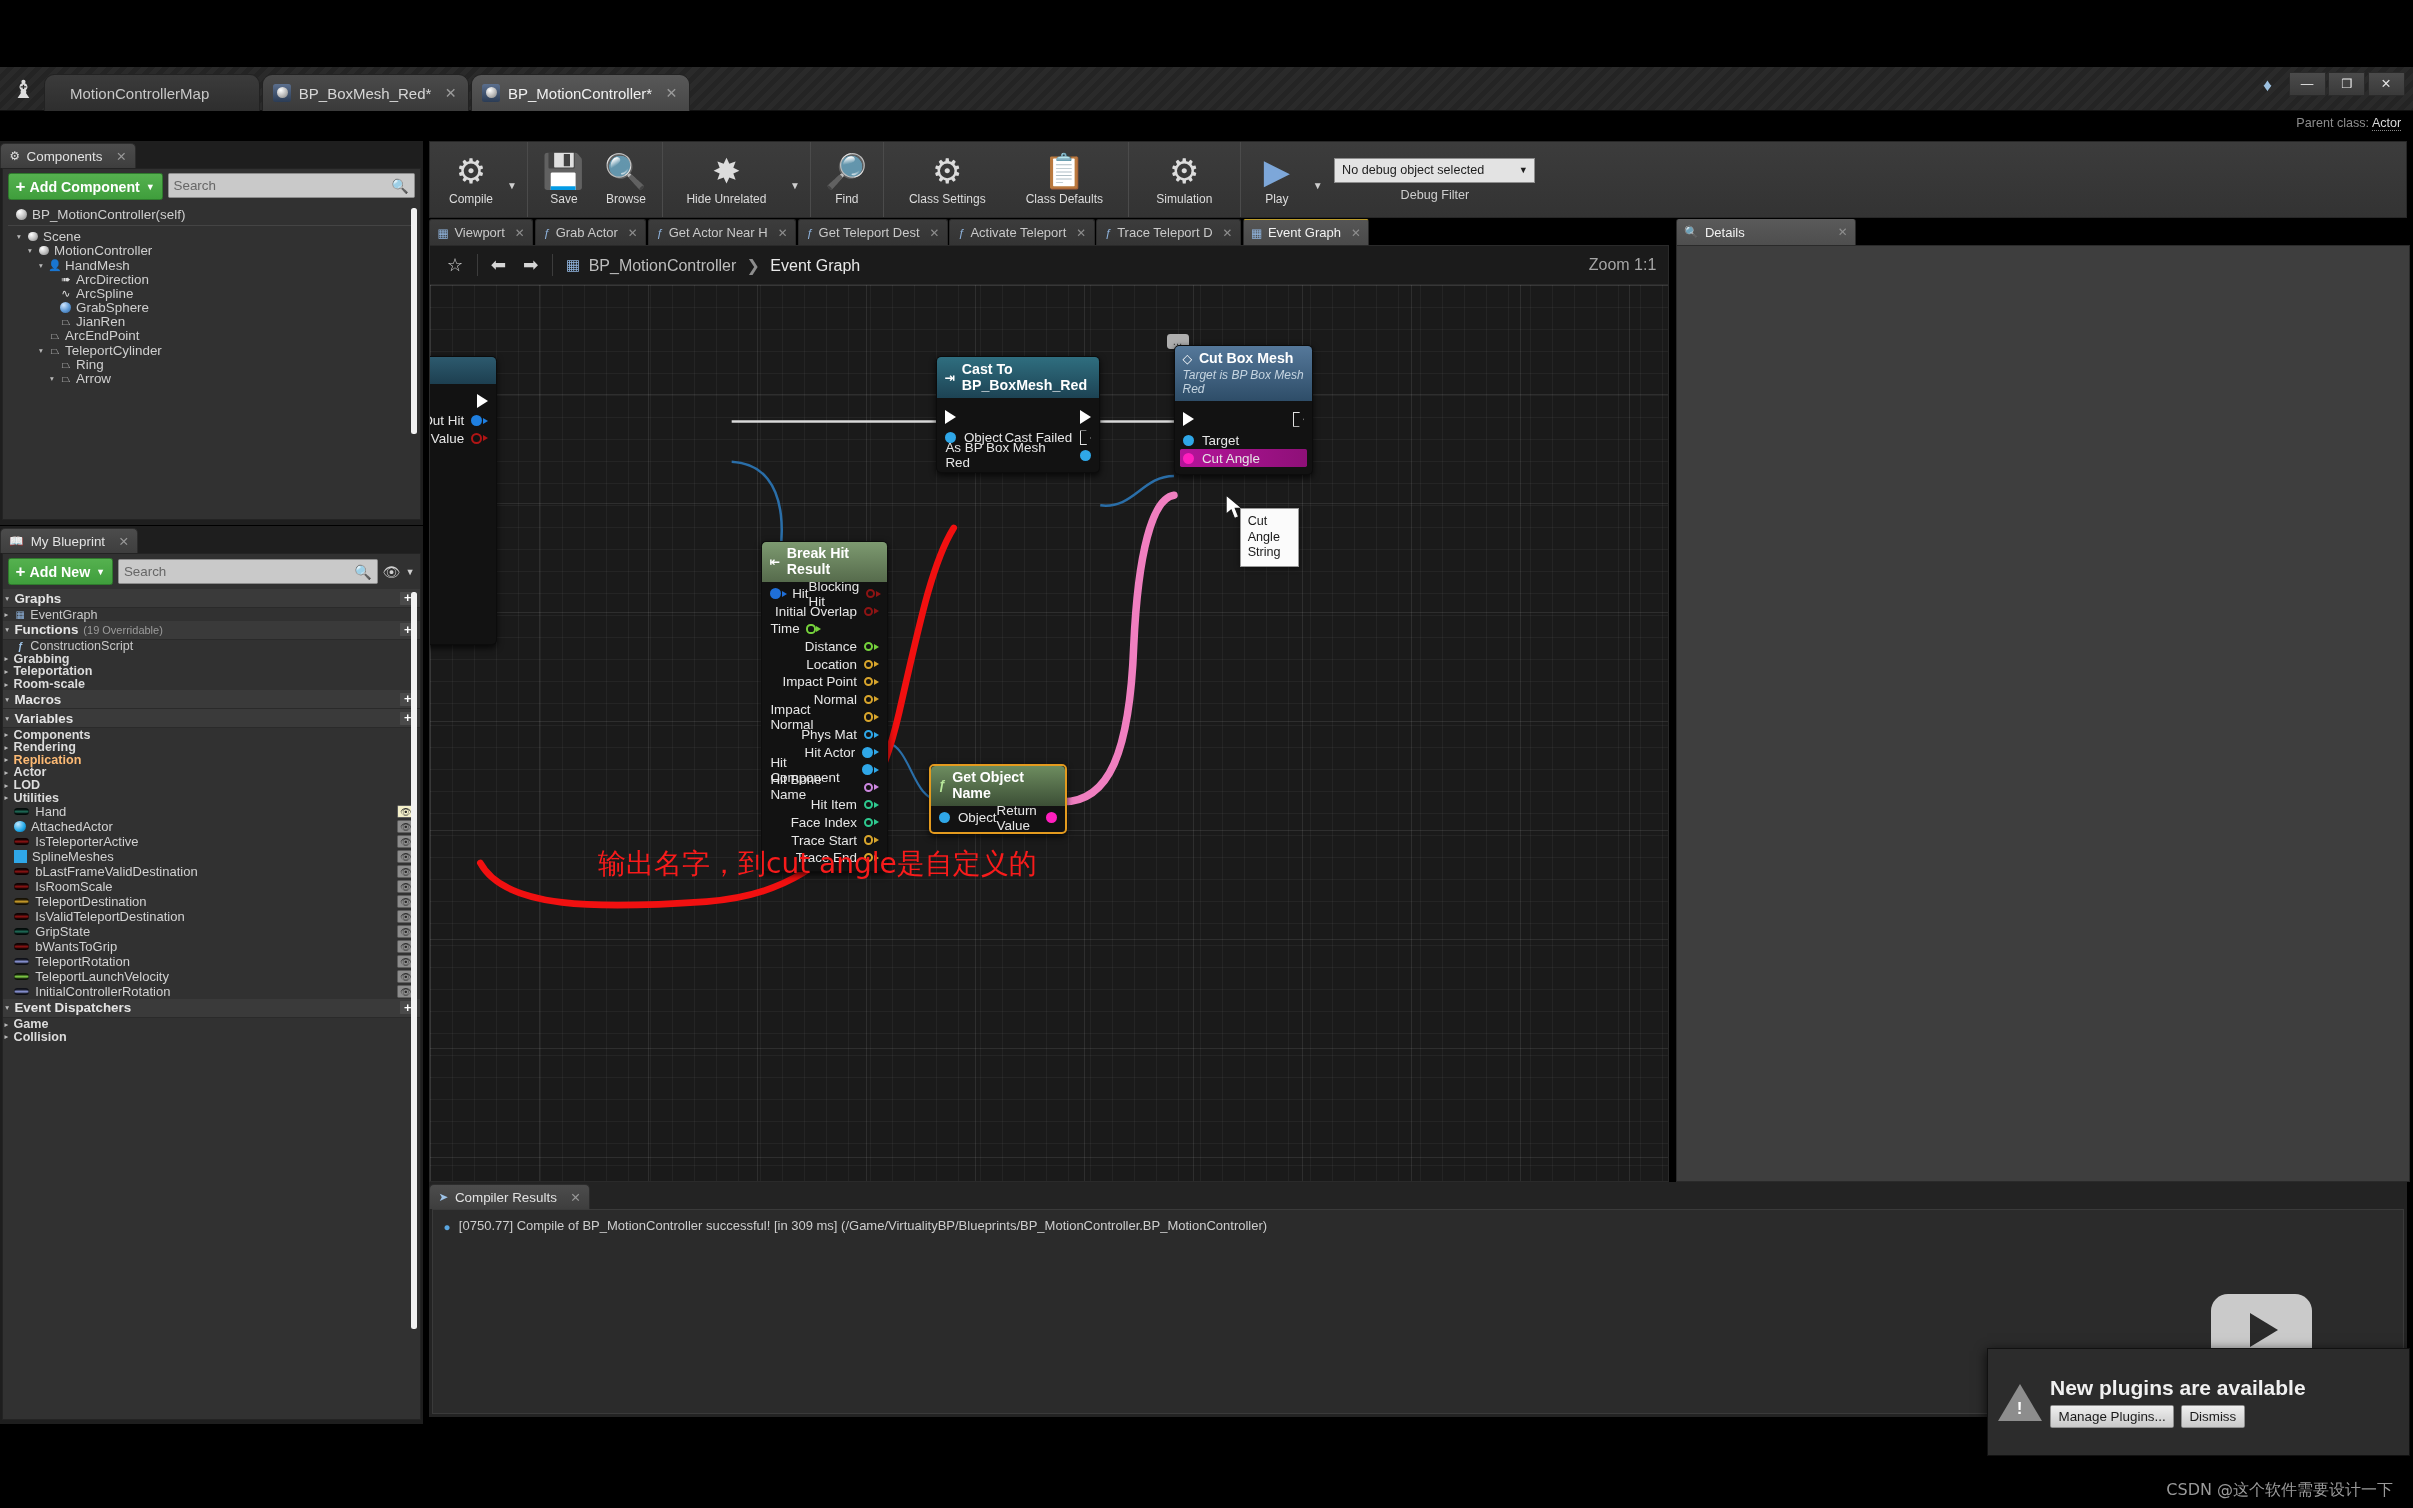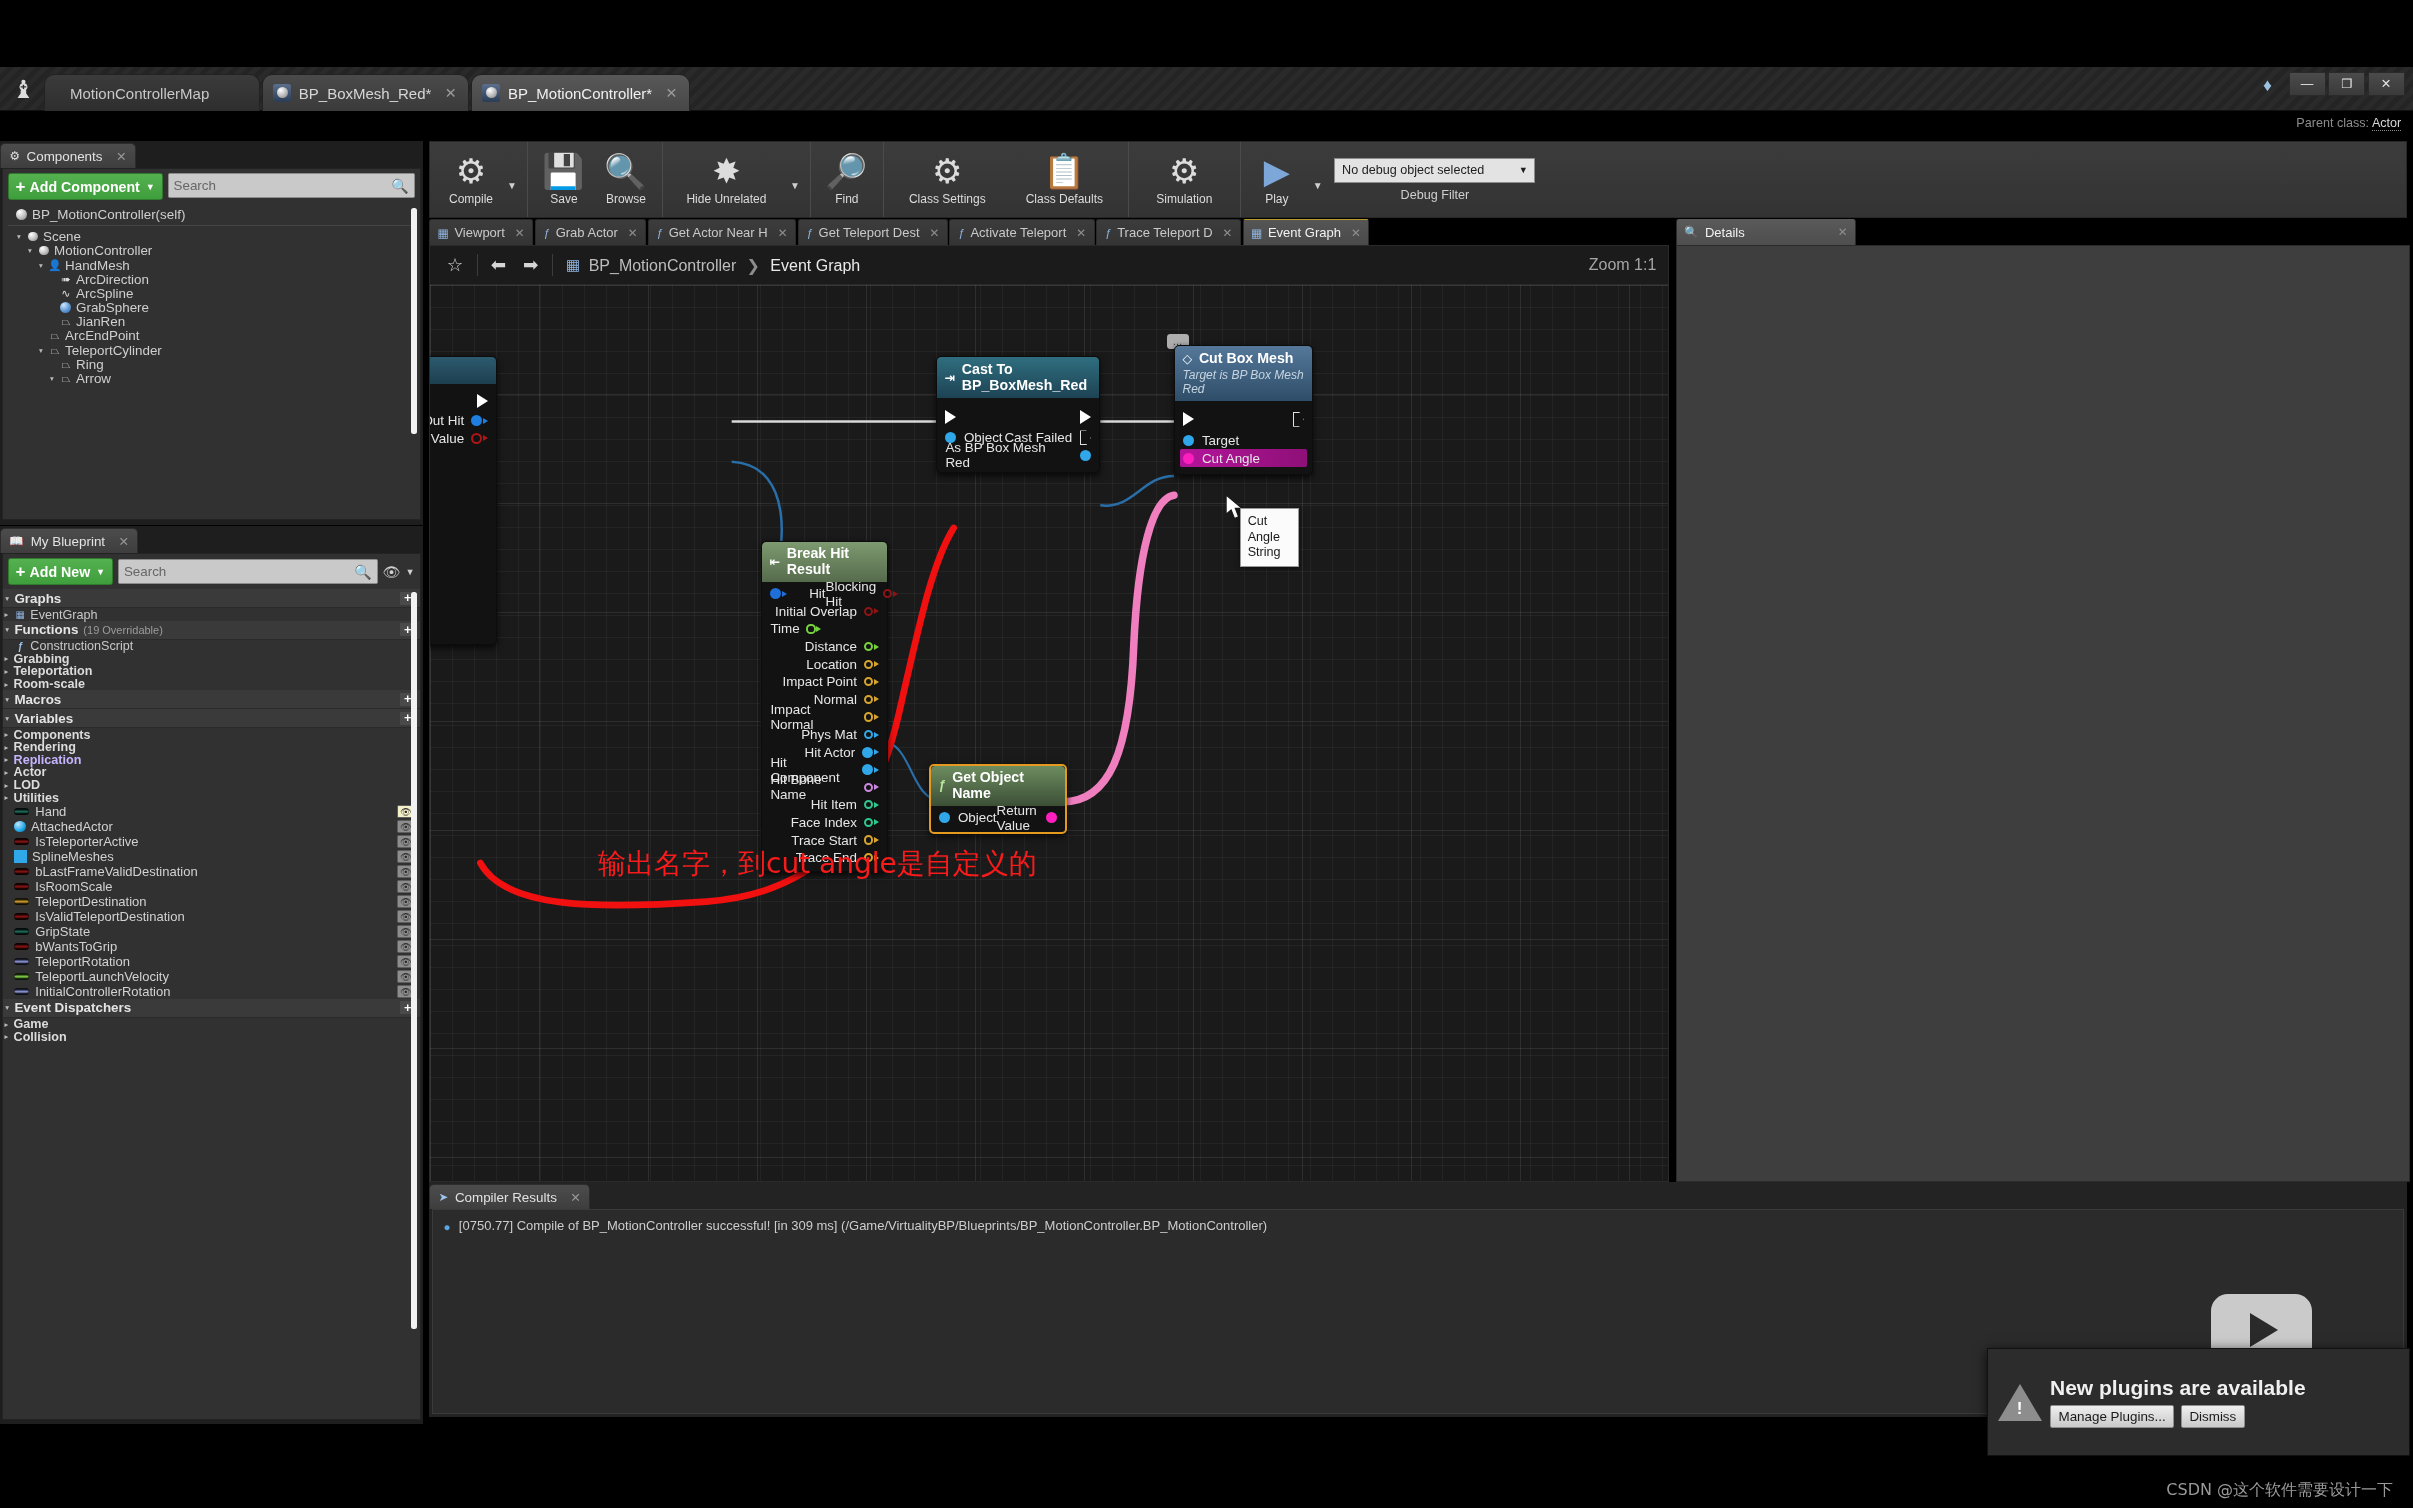--- a/index.html
+++ b/index.html
@@ -512,21 +512,21 @@
           <div class="cat-row">
             <span class="tw">▸</span>
             <span style="font-weight:bold;color:#dcdcdc">Components</span>
           </div>
           <div class="cat-row">
             <span class="tw">▸</span>
             <span style="font-weight:bold;color:#dcdcdc">Rendering</span>
           </div>
           <div class="cat-row">
             <span class="tw">▸</span>
-            <span style="font-weight:bold;color:#c4b5fd">Replication</span>
+            <span style="font-weight:bold;color:#fdba74">Replication</span>
           </div>
           <div class="cat-row">
             <span class="tw">▸</span>
             <span style="font-weight:bold;color:#dcdcdc">Actor</span>
           </div>
           <div class="cat-row">
             <span class="tw">▸</span>
             <span style="font-weight:bold;color:#dcdcdc">LOD</span>
           </div>
           <div class="cat-row">
@@ -845,21 +845,21 @@
       <div class="node" style="left:331px;top:256px;width:127px;">
         <div class="node-hdr" style="background:linear-gradient(#7d9a70,#566b4c);padding:3.4px 7.5px 4.2px 7.5px;">
           <span class="nico">⇤</span>
           <span>Break Hit Result</span>
         </div>
         <div class="node-body" id="bhr-body" style="padding:3.4px 0 5px 0;">
             <div class="prow" style="justify-content: space-between;">
               <span style="display:flex;align-items:center;">
                 <span class="pin" style="background:#1f6fd8;"></span>
                 <span class="pin-arrow" style="border-left-color:#1f6fd8;"></span>
-                <span style="margin-left:22px;">Hit</span>
+                <span style="margin-left:5px;">Hit</span>
               </span>
               <span style="display:flex;align-items:center;">
                 <span>Blocking Hit</span>
                 <span class="pin hollow" style="border-color:#8e1414;margin-left:6.7px;width:9.2px;height:9.2px;"></span>
                 <span class="pin-arrow" style="border-left-color:#8e1414;"></span>
               </span>
             </div>
             <div class="prow" style="justify-content: flex-end;">
               <span>Initial Overlap</span>
               <span class="pin hollow" style="border-color:#8e1414;margin-left:6.7px;width:9.2px;height:9.2px;"></span>

